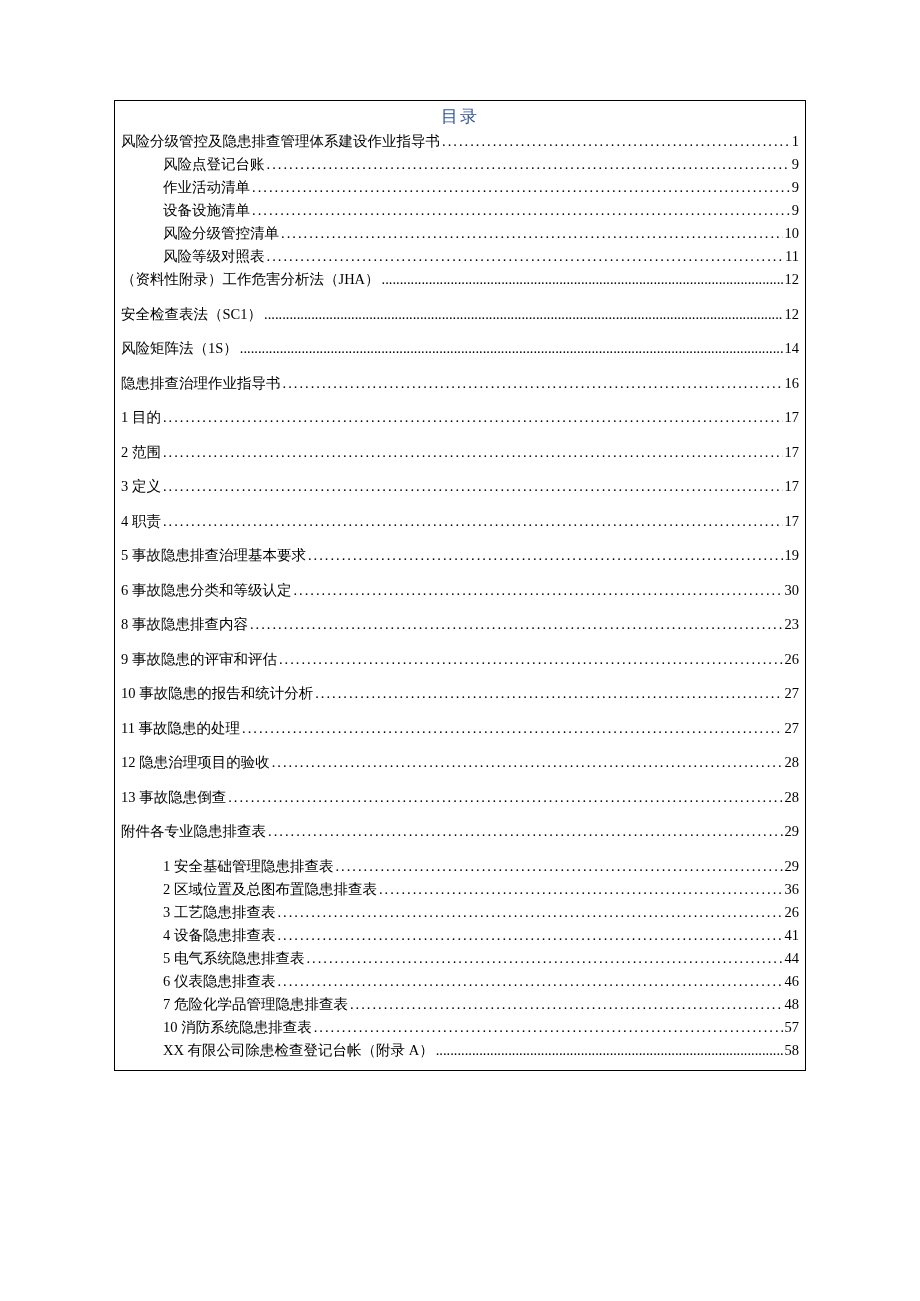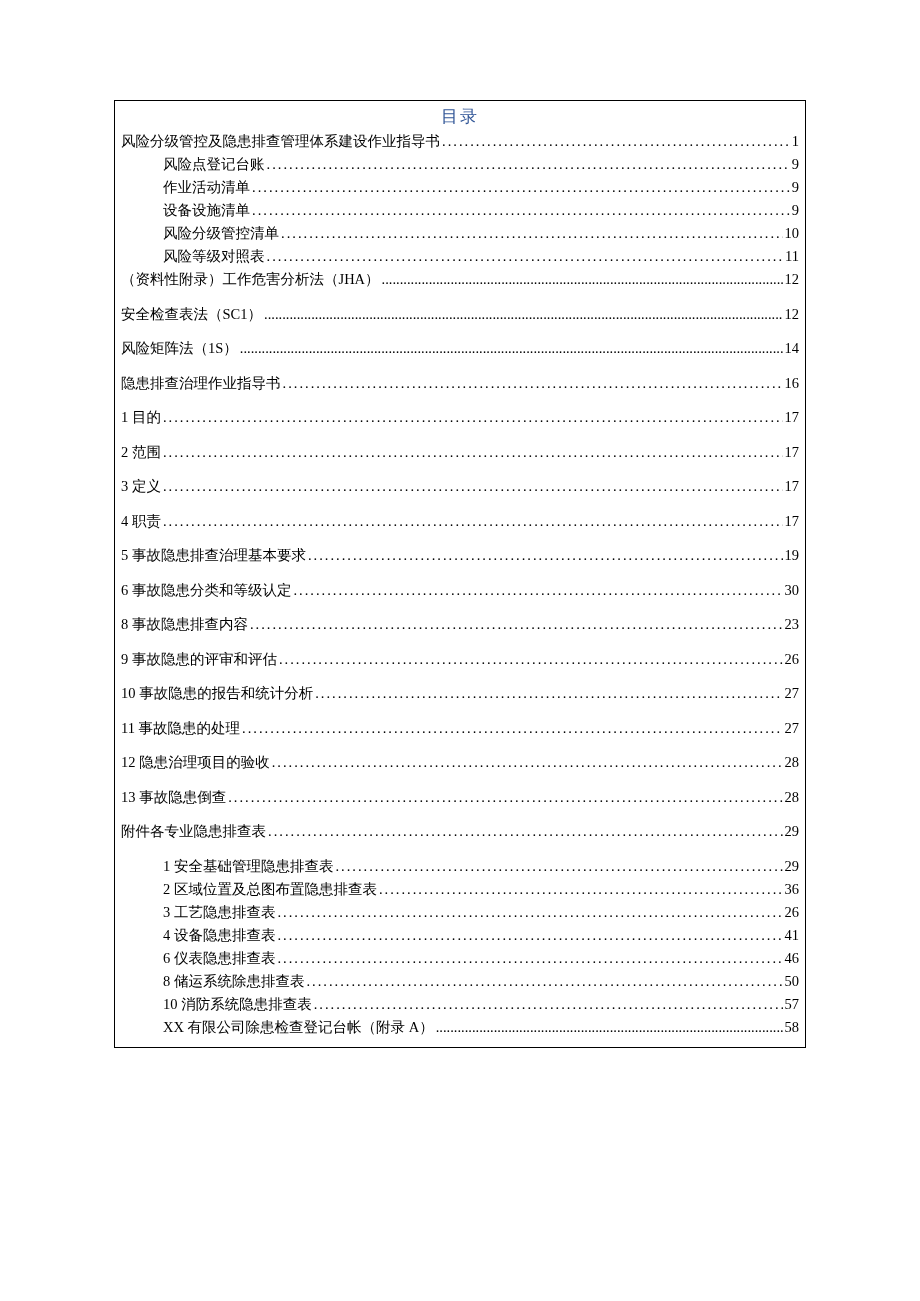--- a/index.html
+++ b/index.html
@@ -162,28 +162,33 @@
           <span class="label">3 工艺隐患排查表</span>
           <span class="dots"></span>
           <span class="pgnum">26</span>
         </div>
         <div class="row ind1">
           <span class="label">4 设备隐患排查表</span>
           <span class="dots"></span>
           <span class="pgnum">41</span>
         </div>
         <div class="row ind1">
+          <span class="label">5 电气系统隐患排查表</span>
+          <span class="dots"></span>
+          <span class="pgnum">44</span>
+        </div>
+        <div class="row ind1">
           <span class="label">6 仪表隐患排查表</span>
           <span class="dots"></span>
           <span class="pgnum">46</span>
         </div>
         <div class="row ind1">
-          <span class="label">8 储运系统除患排查表</span>
-          <span class="dots"></span>
-          <span class="pgnum">50</span>
+          <span class="label">7 危险化学品管理隐患排查表</span>
+          <span class="dots"></span>
+          <span class="pgnum">48</span>
         </div>
         <div class="row ind1">
           <span class="label">10 消防系统隐患排查表</span>
           <span class="dots"></span>
           <span class="pgnum">57</span>
         </div>
         <div class="row ind1 tight">
           <span class="label">XX 有限公司除患检查登记台帐（附录 A）</span>
           <span class="dots"></span>
           <span class="pgnum">58</span>

